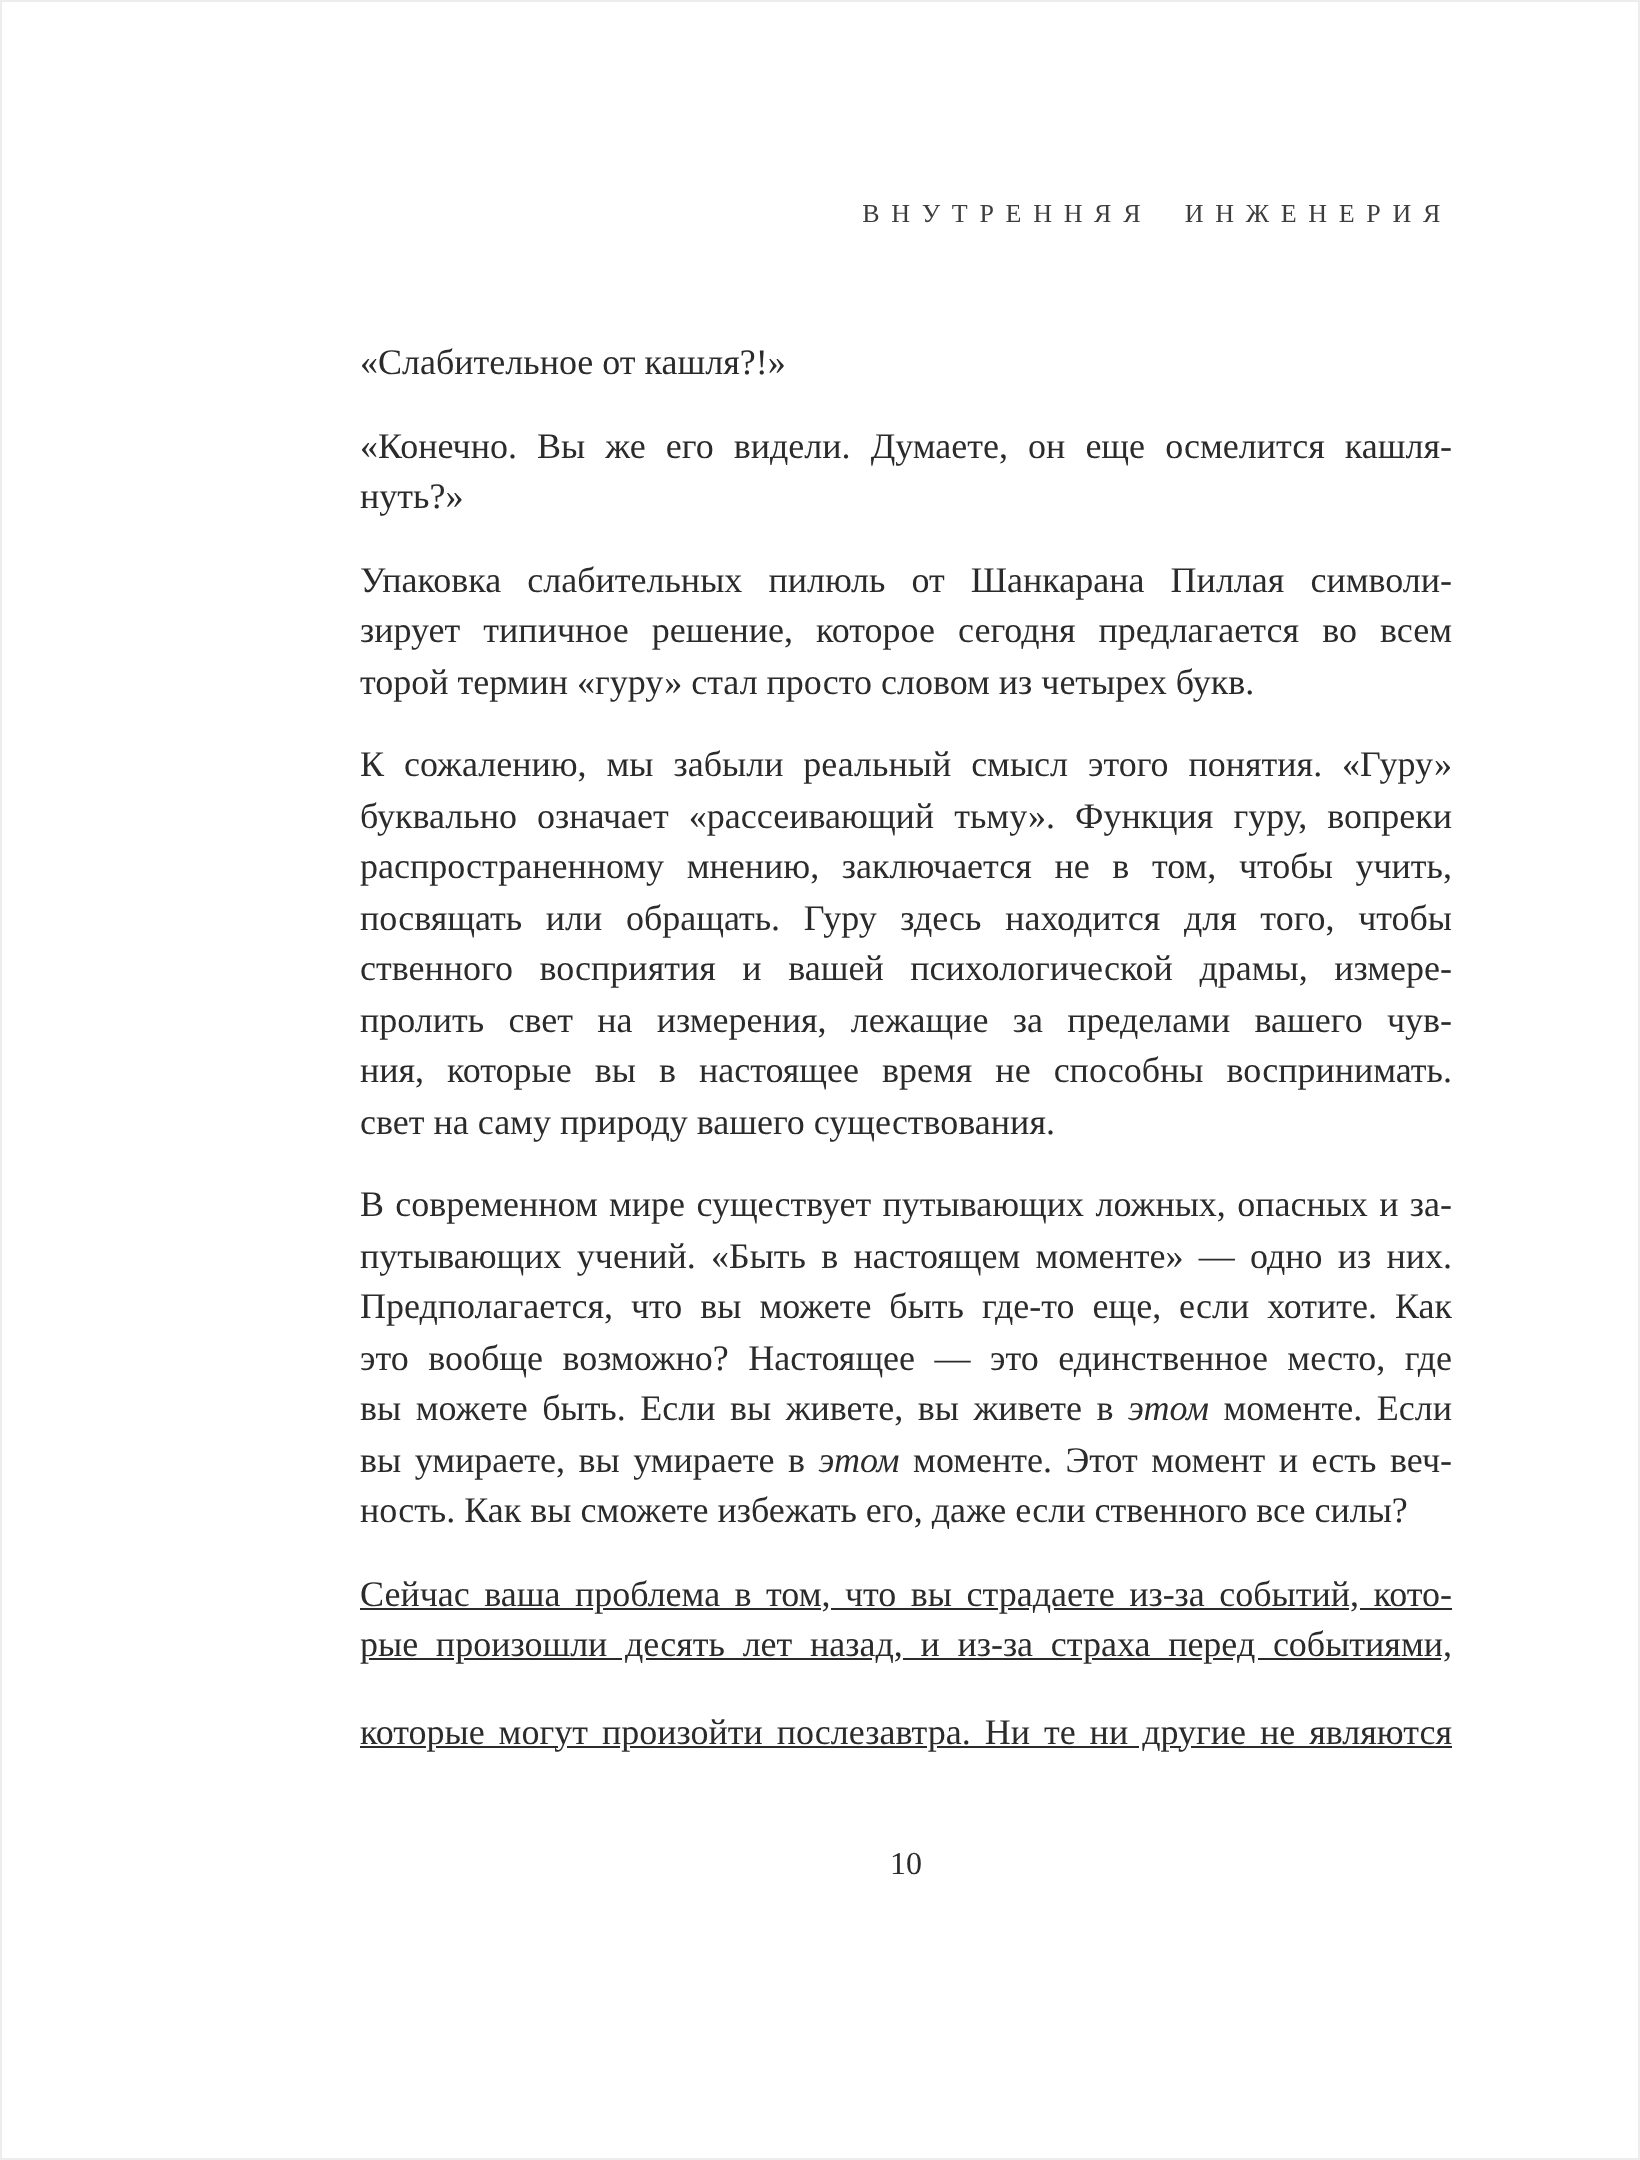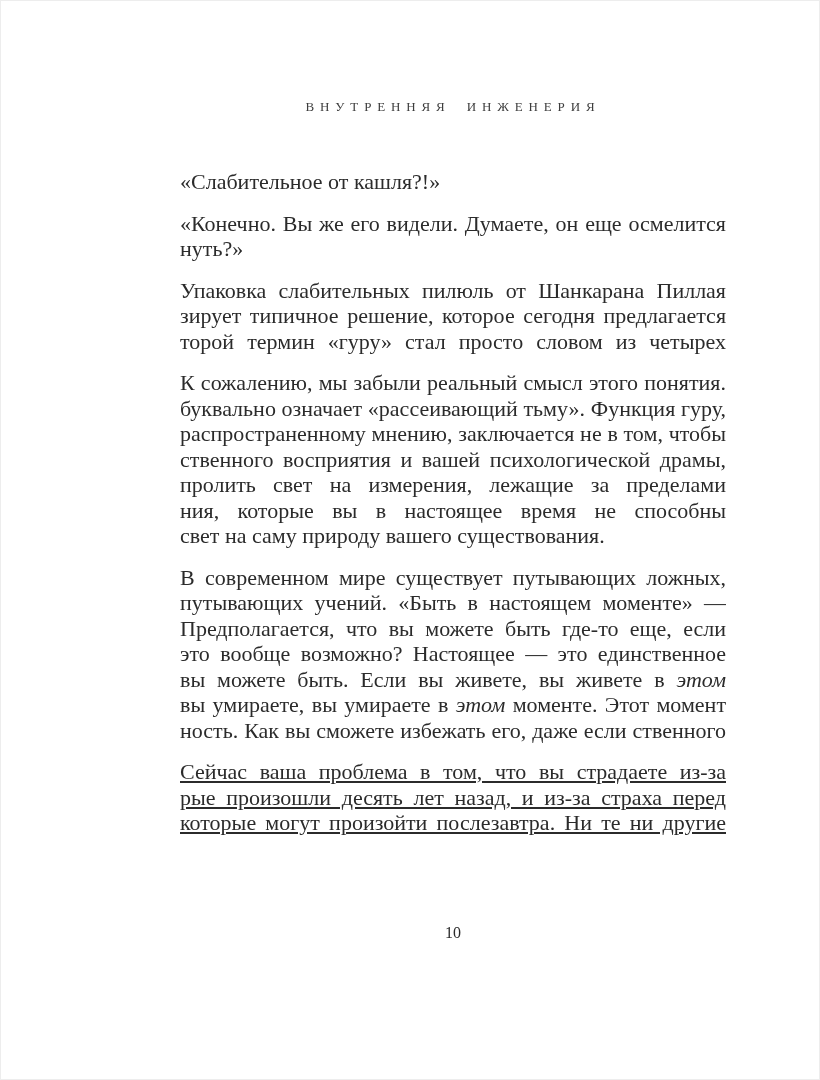--- a/index.html
+++ b/index.html
@@ -18,35 +18,35 @@
     height: 1080px;
     background: #ffffff;
     box-shadow: inset 0 0 0 1px #ededed;
     overflow: hidden;
   }
   .running-header {
     position: absolute;
     top: 99px;
     left: 180px;
     width: 546px;
-    text-align: center;
+    text-align: right;
     font-size: 13px;
     letter-spacing: 0.45em;
     word-spacing: 0.55em;
     color: #3d3d3d;
     text-transform: uppercase;
     white-space: nowrap;
   }
   .text-body {
     position: absolute;
     top: 169px;
     left: 180px;
     width: 546px;
     color: #2b2b2b;
-    font-size: 22px;
+    font-size: 18px;
     line-height: 25.5px;
   }
   .para {
     margin: 0 0 16px 0;
   }
   .para:last-child {
     margin-bottom: 0;
     text-decoration: underline;
   }
   .line {
@@ -54,20 +54,21 @@
     text-align-last: justify;
     text-justify: inter-word;
     overflow: hidden;
     height: 25.5px;
   }
   .line.last {
     text-align-last: left;
   }
   .line.last.justified {
     text-align-last: justify;
+    margin-top: 18px;
   }
   .page-number {
     position: absolute;
     top: 924px;
     left: 180px;
     width: 546px;
     text-align: center;
     font-size: 16px;
     color: #2b2b2b;
   }
@@ -88,20 +89,21 @@
       </div>
       <div class="para">
         <div class="line">Упаковка слабительных пилюль от Шанкарана Пиллая символи-</div>
         <div class="line">зирует типичное решение, которое сегодня предлагается во всем</div>
         <div class="line last">торой термин «гуру» стал просто словом из четырех букв.</div>
       </div>
       <div class="para">
         <div class="line">К сожалению, мы забыли реальный смысл этого понятия. «Гуру»</div>
         <div class="line">буквально означает «рассеивающий тьму». Функция гуру, вопреки</div>
         <div class="line">распространенному мнению, заключается не в том, чтобы учить,</div>
+        <div class="line">посвящать или обращать. Гуру здесь находится для того, чтобы</div>
         <div class="line">ственного восприятия и вашей психологической драмы, измере-</div>
         <div class="line">пролить свет на измерения, лежащие за пределами вашего чув-</div>
         <div class="line">ния, которые вы в настоящее время не способны воспринимать.</div>
         <div class="line last">свет на саму природу вашего существования.</div>
       </div>
       <div class="para">
         <div class="line">В современном мире существует путывающих ложных, опасных и за-</div>
         <div class="line">путывающих учений. «Быть в настоящем моменте» — одно из них.</div>
         <div class="line">Предполагается, что вы можете быть где-то еще, если хотите. Как</div>
         <div class="line">это вообще возможно? Настоящее — это единственное место, где</div>

